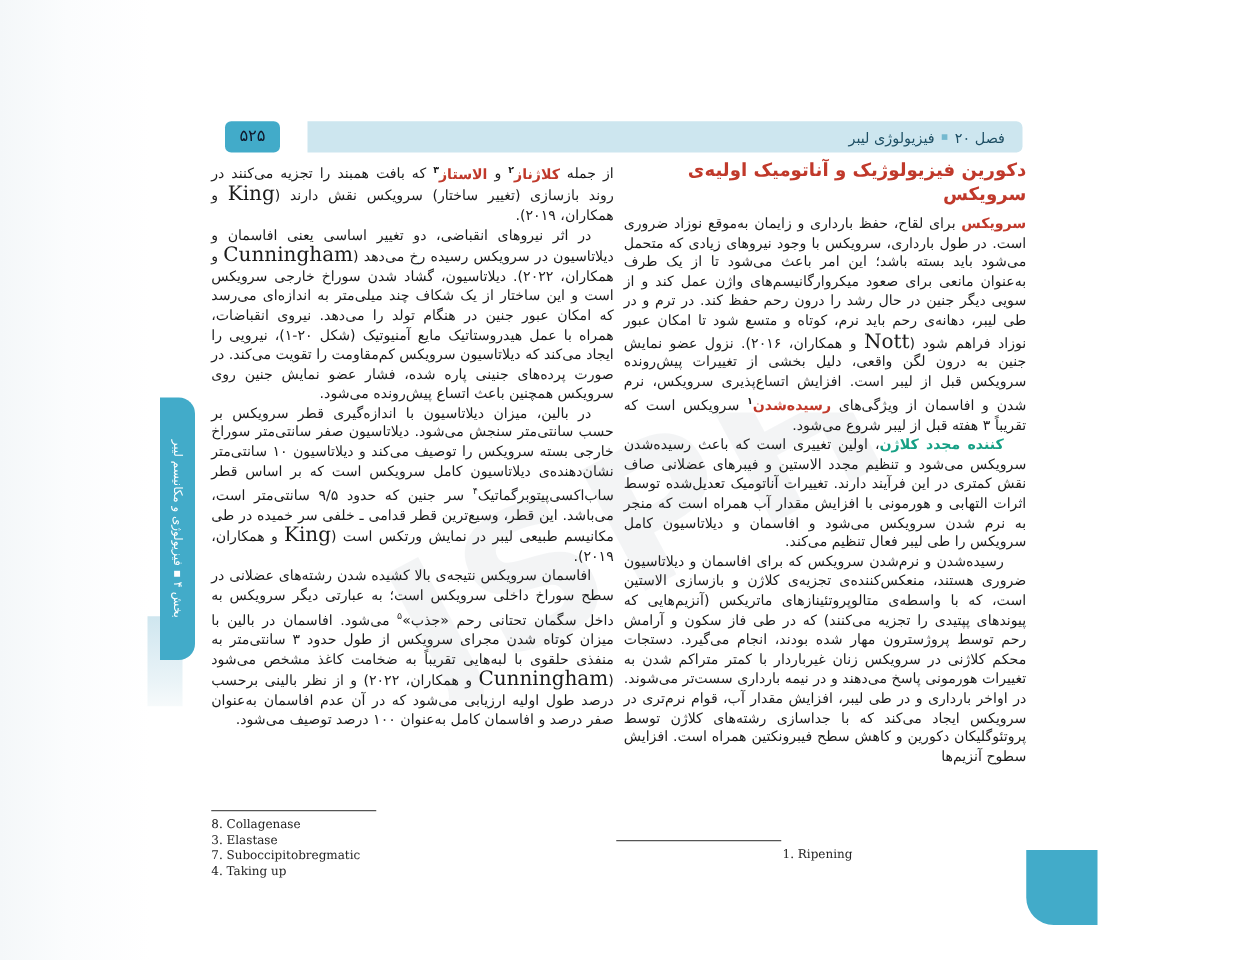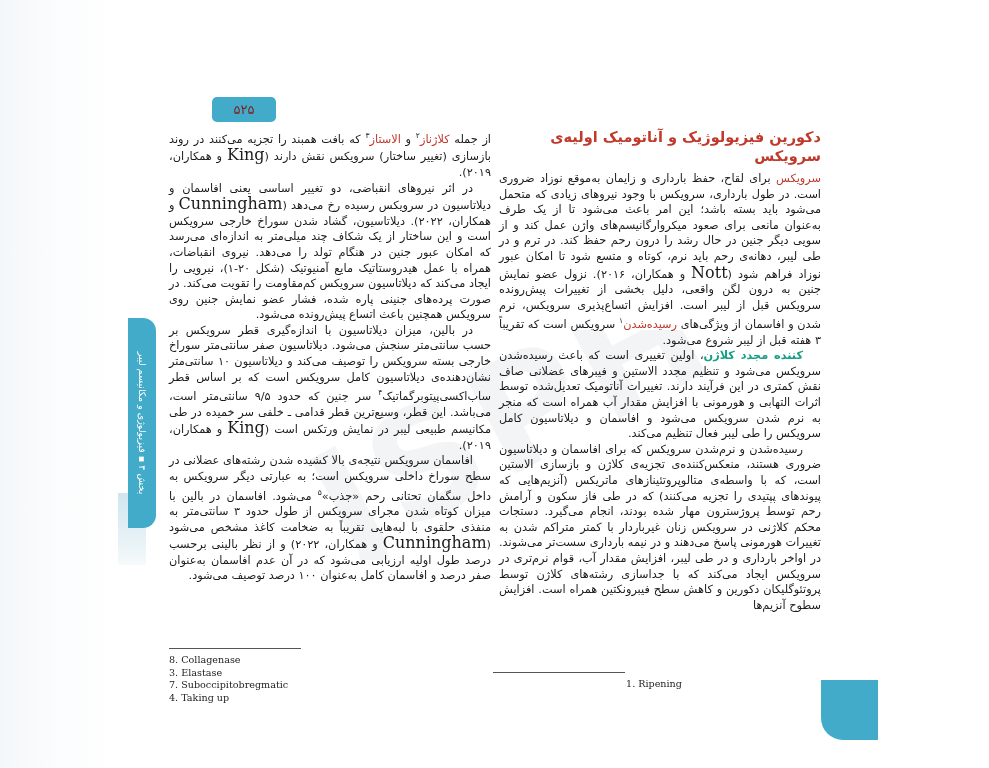--- a/index.html
+++ b/index.html
@@ -87,25 +87,25 @@
     white-space: nowrap;
   }
   #header-title .sep {
     color: #74b9cf;
     padding: 0 5px;
     font-size: 9px;
     vertical-align: 2px;
   }
   #page-number-chip {
     position: absolute;
-    left: 212px; top: 97px;
-    width: 64px; height: 25px;
+    left: 180px; top: 97px;
+    width: 44px; height: 25px;
     background: #42abc9;
     border-radius: 5px;
-    color: #7f1d1d;
+    color: #0f172a;
     font-size: 13px;
     text-align: center;
     line-height: 25px;
     letter-spacing: 1px;
   }
 
   
   .column {
     position: absolute;
     top: 128px;
@@ -129,21 +129,21 @@
     text-align: right;
     direction: rtl;
   }
 
   .para {
     margin: 0;
     text-indent: 18px;
   }
   .para.no-indent { text-indent: 0; }
 
-  .term-red   { color: #c0392b; font-weight: normal; }
+  .term-red   { color: #c0392b; font-weight: bold; }
   .term-green { color: #16a085; font-weight: bold; }
   .latin      { font-family: "DejaVu Serif", "Liberation Serif", serif; direction: ltr; unicode-bidi: embed; font-size: 16px; }
   sup.fn      { font-size: 7.6px; vertical-align: super; color: #1b1b1b; }
 
   
   .footnotes {
     position: absolute;
     width: 322px;
     direction: ltr;
     text-align: left;
@@ -194,20 +194,25 @@
     <span>JSPH</span>
   </div>
 
   <div id="corner-block-bottom"></div>
   <div id="edge-block-left"></div>
 
   <div id="section-tab">
     <span class="tab-text">بخش ۴ ▪ فیزیولوژی و مکانیسم لیبر</span>
   </div>
 
+  <div id="header-band">
+    <div id="header-title">
+      <span>فصل ۲۰</span><span class="sep">▪</span><span>فیزیولوژی لیبر</span>
+    </div>
+  </div>
 
   <div id="page-number-chip">۵۲۵</div>
 
   <div class="column" id="column-right">
     <h2 class="col-heading">دکورین فیزیولوژیک و آناتومیک اولیه‌ی سرویکس</h2>
     <p class="para no-indent" id="rc-p0"><span class="term-red">سرویکس</span> برای لقاح، حفظ بارداری و زایمان به‌موقع نوزاد ضروری است. در طول بارداری، سرویکس با وجود نیروهای زیادی که متحمل می‌شود باید بسته باشد؛ این امر باعث می‌شود تا از یک طرف به‌عنوان مانعی برای صعود میکروارگانیسم‌های واژن عمل کند و از سویی دیگر جنین در حال رشد را درون رحم حفظ کند. در ترم و در طی لیبر، دهانه‌ی رحم باید نرم، کوتاه و متسع شود تا امکان عبور نوزاد فراهم شود (<span class="latin">Nott</span> و همکاران، ۲۰۱۶). نزول عضو نمایش جنین به درون لگن واقعی، دلیل بخشی از تغییرات پیش‌رونده سرویکس قبل از لیبر است. افزایش اتساع‌پذیری سرویکس، نرم شدن و افاسمان از ویژگی‌های <span class="term-red">رسیده‌شدن<sup class="fn">۱</sup></span> سرویکس است که تقریباً ۳ هفته قبل از لیبر شروع می‌شود.</p>
     <p class="para" id="rc-p1"><span class="term-green">کننده مجدد کلاژن</span>، اولین تغییری است که باعث رسیده‌شدن سرویکس می‌شود و تنظیم مجدد الاستین و فیبرهای عضلانی صاف نقش کمتری در این فرآیند دارند. تغییرات آناتومیک تعدیل‌شده توسط اثرات التهابی و هورمونی با افزایش مقدار آب همراه است که منجر به نرم شدن سرویکس می‌شود و افاسمان و دیلاتاسیون کامل سرویکس را طی لیبر فعال تنظیم می‌کند.</p>
     <p class="para" id="rc-p2">رسیده‌شدن و نرم‌شدن سرویکس که برای افاسمان و دیلاتاسیون ضروری هستند، منعکس‌کننده‌ی تجزیه‌ی کلاژن و بازسازی الاستین است، که با واسطه‌ی متالوپروتئینازهای ماتریکس (آنزیم‌هایی که پیوندهای پپتیدی را تجزیه می‌کنند) که در طی فاز سکون و آرامش رحم توسط پروژسترون مهار شده بودند، انجام می‌گیرد. دستجات محکم کلاژنی در سرویکس زنان غیرباردار با کمتر متراکم شدن به تغییرات هورمونی پاسخ می‌دهند و در نیمه بارداری سست‌تر می‌شوند. در اواخر بارداری و در طی لیبر، افزایش مقدار آب، قوام نرم‌تری در سرویکس ایجاد می‌کند که با جداسازی رشته‌های کلاژن توسط پروتئوگلیکان دکورین و کاهش سطح فیبرونکتین همراه است. افزایش سطوح آنزیم‌ها</p>
   </div>
 

